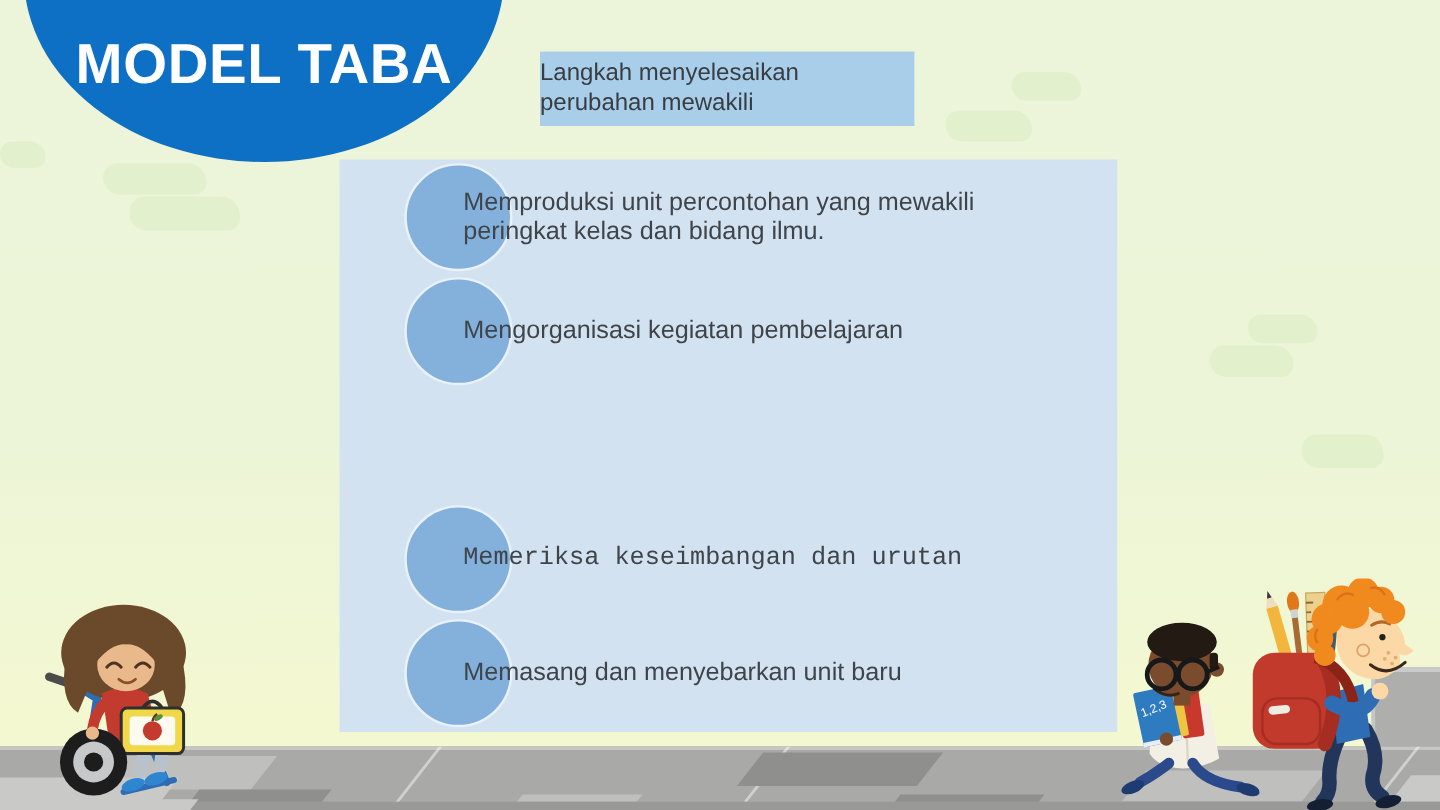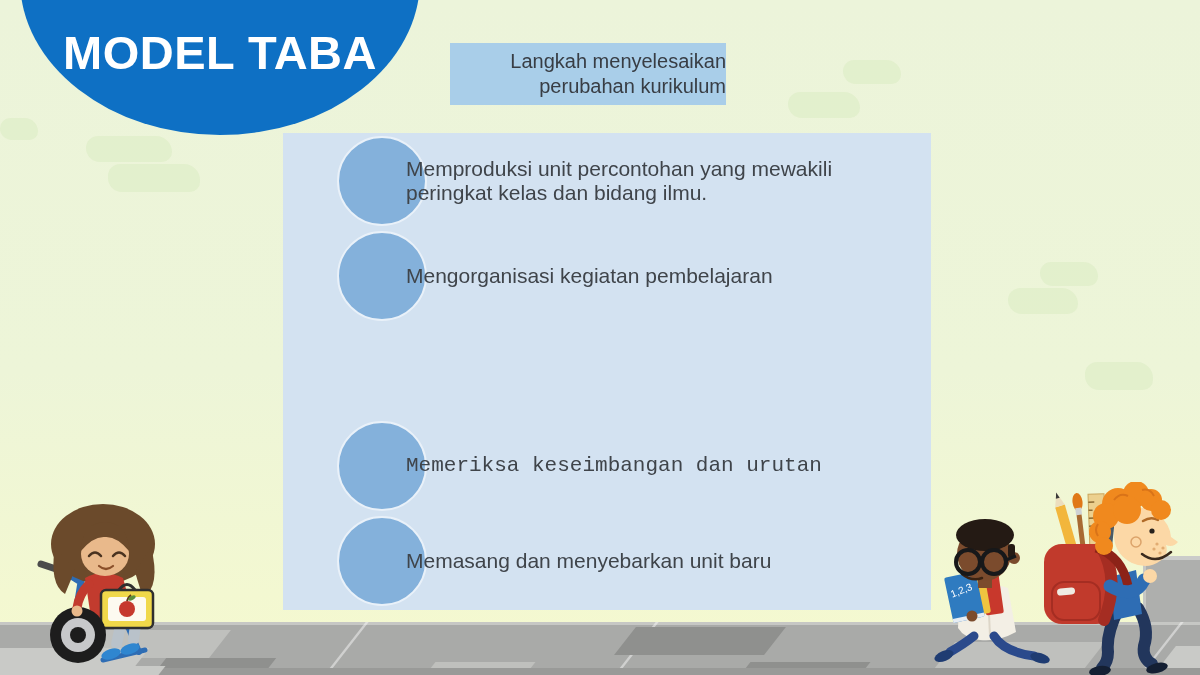--- a/index.html
+++ b/index.html
@@ -23,32 +23,32 @@
   .title-ellipse{
     position:absolute;left:20px;top:-175px;width:400px;height:310px;
     background:#0e70c4;border-radius:50%;
     display:flex;align-items:flex-end;justify-content:center;
   }
   .title-text{
     color:#ffffff;font-size:47px;font-weight:bold;letter-spacing:.5px;
     margin-bottom:55px;white-space:nowrap;
   }
   .header-box{
-    position:absolute;left:450px;top:43px;width:276px;height:62px;
-    background:#a9cee9;display:flex;flex-direction:column;align-items:flex-end;justify-content:center;
+    position:absolute;left:450px;top:43px;width:312px;height:62px;
+    background:#a9cee9;display:flex;flex-direction:column;align-items:flex-start;justify-content:center;
     color:#383d44;font-size:20px;line-height:25px;text-align:center;
   }
   .panel{position:absolute;left:283px;top:133px;width:648px;height:477px;background:#d3e2f1;}
   .step{position:absolute;left:0;width:648px;height:94px;}
   .step-circle{
     position:absolute;left:54px;top:2px;width:90px;height:90px;border-radius:50%;
     background:#84b1db;border:2px solid #e9f1f9;
   }
   .step-text{
-    position:absolute;left:123px;top:0;width:505px;height:94px;
+    position:absolute;left:103px;top:0;width:505px;height:94px;
     display:flex;align-items:center;
     color:#3f444a;font-size:21px;line-height:24px;white-space:pre-line;
   }
   .illus{position:absolute;}
 </style>
 </head>
 <body>
 
 <div id="stage">
 
@@ -82,21 +82,21 @@
     <div class="patch lighter" style="left:-30px;top:26px;width:170px;height:24px;"></div>
     <div class="patch lighter" style="left:-50px;top:44px;width:210px;height:14px;"></div>
   </div>
 
   <div class="title-ellipse">
     <div class="title-text">MODEL TABA</div>
   </div>
 
   <div class="header-box">
     <div>Langkah menyelesaikan</div>
-    <div>perubahan kurikulum</div>
+    <div>perubahan mewakili</div>
   </div>
 
   <div class="panel">
     <div class="step" style="top:1px;">
       <div class="step-circle"></div>
       <div class="step-text">Memproduksi unit percontohan yang mewakili
 peringkat kelas dan bidang ilmu.</div>
     </div>
     <div class="step" style="top:96px;">
       <div class="step-circle"></div>

